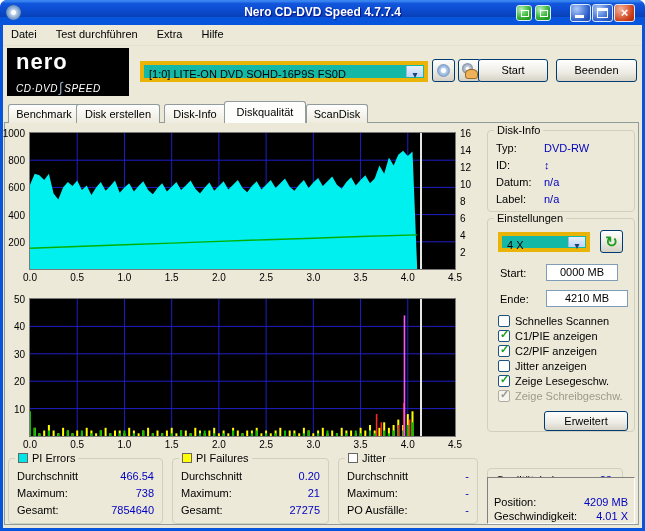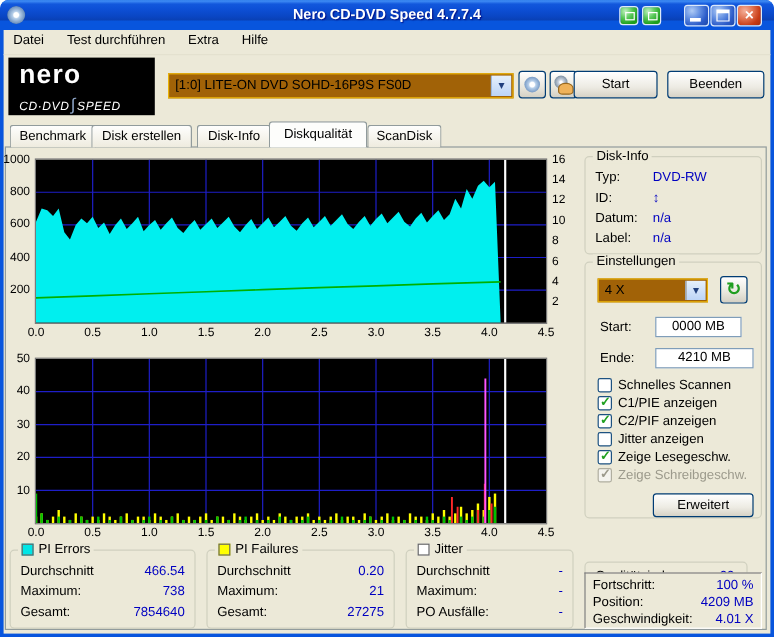--- a/index.html
+++ b/index.html
@@ -18,21 +18,21 @@
   .max-glyph{position:absolute;left:4px;top:3px;width:11px;height:10px;border:1px solid #fff;border-top:3px solid #fff;box-sizing:border-box}
   .sq{position:absolute;left:4px;top:4px;width:6px;height:5px;border:1px solid #fff}
   .client{position:absolute;left:3px;top:25px;width:639px;height:503px;background:#ECE9D8;z-index:0}
   .abs{position:absolute;z-index:5}
   .menubar{left:3px;top:25px;width:639px;height:20px;border-bottom:1px solid #E4E1CF}
   .menu-item{display:inline-block;padding:3px 8px 0 8px;cursor:default}
   .logo{left:7px;top:48px;width:122px;height:48px;background:#000;color:#fff;padding:3px 0 0 9px;box-sizing:border-box}
   .logo-nero{font-size:22px;font-weight:bold;letter-spacing:1px;line-height:22px}
   .logo-sub{font-size:10px;font-weight:normal;font-style:italic;letter-spacing:.5px;margin-top:6px;white-space:nowrap}
   .logo-int{color:#8FA6C8;font-size:14px;margin:0 1px}
-  .combo{position:absolute;background:#a16207;border:1px solid #eab308;box-sizing:border-box}
+  .combo{position:absolute;background:#14b8a6;border:4px solid #eab308;box-sizing:border-box}
   .combo-text{position:absolute;left:5px;top:0;right:18px;line-height:19px;white-space:nowrap;overflow:hidden}
   .combo-arrow{position:absolute;right:1px;top:1px;bottom:1px;width:16px;text-align:center;color:#21407E;font-size:10px;line-height:17px;background:linear-gradient(#E6F0FB,#BCD4F6);border-left:1px solid #9DB9DF}
   .iconbtn{position:absolute;width:23px;height:23px;border:1px solid #003C74;border-radius:3px;background:linear-gradient(#FFFFFF,#E9E7DD 60%,#D4D0C4);box-sizing:border-box}
   .xpbtn{position:absolute;border:1px solid #003C74;border-radius:3px;background:linear-gradient(#FFFFFF,#EDEBE3 60%,#D6D2C6);text-align:center;cursor:default;box-sizing:border-box}
   .refresh{position:absolute;left:0;right:0;top:2px;text-align:center;color:#1F9E1F;font-weight:bold;font-size:15px;line-height:17px}
   .mini-disc{position:absolute;left:3px;top:3px;width:11px;height:11px;border-radius:50%;background:radial-gradient(circle,#fff 0 1px,#ccd5e2 2px,#8899AA 5px)}
   .hand{position:absolute;right:2px;bottom:2px;width:11px;height:8px;background:#EFB25A;border:1px solid #9A6A20;border-radius:45% 45% 30% 30%}
   .tab{position:absolute;top:104px;height:19px;border:1px solid #919B9C;border-bottom:none;border-radius:3px 3px 0 0;background:linear-gradient(#FEFEFD,#EEEBDE);text-align:center;line-height:18px;z-index:2;box-sizing:border-box;cursor:default}
   .tab.selected{top:101px;height:22px;line-height:20px;background:#FDFDFB;z-index:3;font-weight:normal}
   .page{position:absolute;left:4px;top:122px;width:635px;height:403px;background:#ECE9D8;border:1px solid #919B9C;z-index:1;box-sizing:border-box}
@@ -415,24 +415,20 @@
 
     <div class="xpbtn" style="left:56px;top:192px;width:84px;height:20px;line-height:18px">Erweitert</div>
   </div>
 
   <div class="groupbox" style="left:487px;top:468px;width:136px;height:24px">
     <span class="lab" style="left:8px;top:5px">Qualitätsindex:</span>
     <span class="value" style="position:absolute;right:10px;top:5px">23</span>
   </div>
 
   <div class="sunken" style="left:487px;top:477px;width:148px;height:47px">
-    <div class="pr-row" style="top:4px">
-        <span class="lab">Fortschritt:</span>
-        <span class="value">100 %</span>
-      </div>
     <div class="pr-row" style="top:18px">
         <span class="lab">Position:</span>
         <span class="value">4209 MB</span>
       </div>
     <div class="pr-row" style="top:32px">
         <span class="lab">Geschwindigkeit:</span>
         <span class="value">4.01 X</span>
       </div>
   </div>
 

